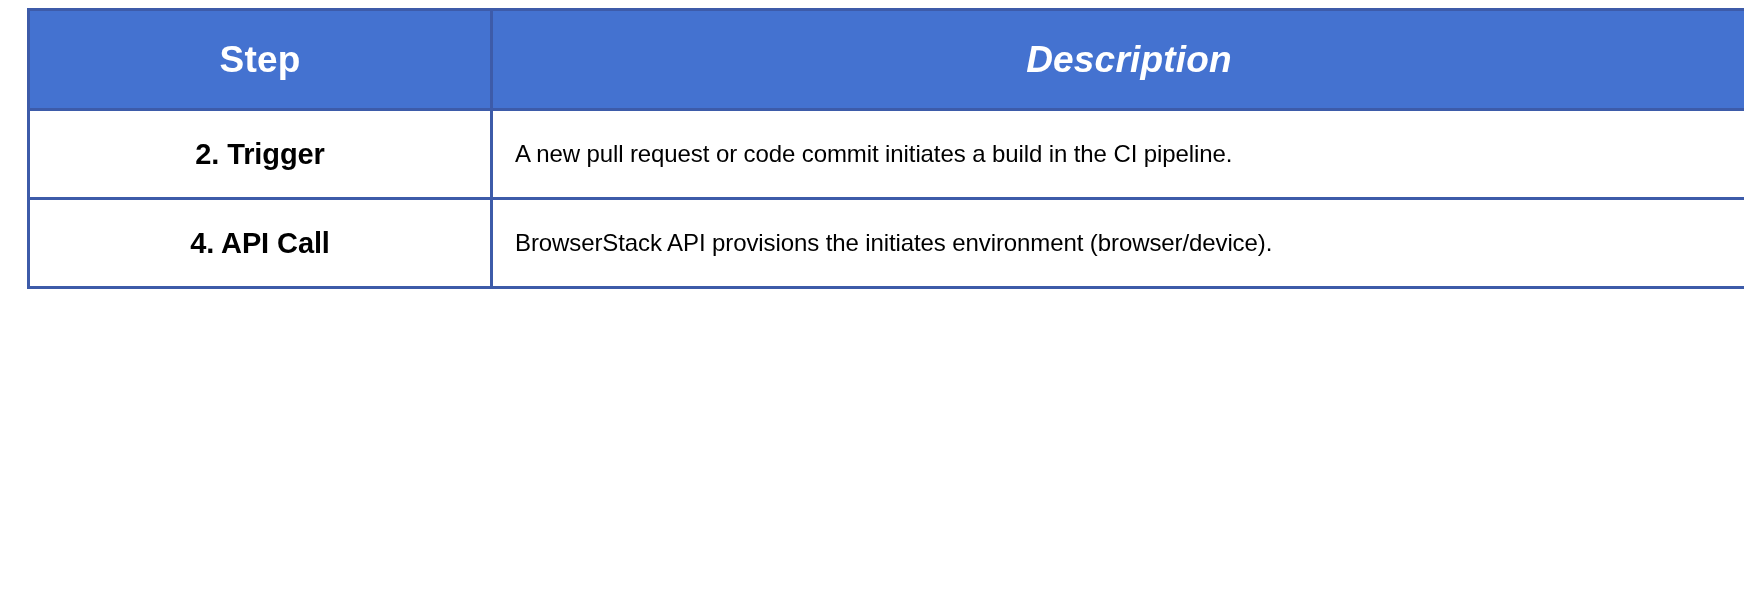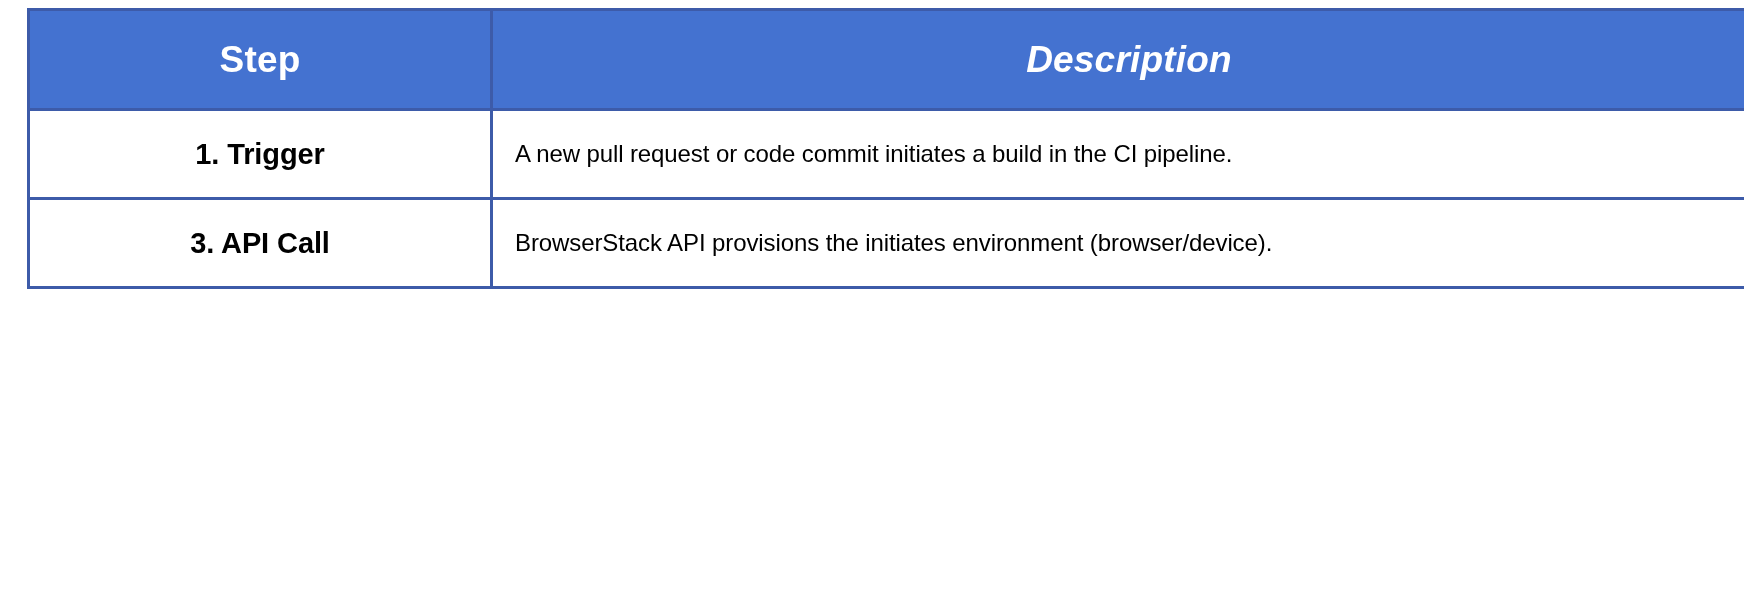--- a/index.html
+++ b/index.html
@@ -81,22 +81,22 @@
       <col class="col-desc">
     </colgroup>
     <thead>
       <tr>
         <th class="th-step">Step</th>
         <th class="th-desc">Description</th>
       </tr>
     </thead>
     <tbody>
       <tr>
-        <td class="cell-step">1. Trigger</td>
+        <td class="cell-step">2. Trigger</td>
         <td class="cell-desc">A new pull request or code commit initiates a build in the CI pipeline.</td>
       </tr>
       <tr>
-        <td class="cell-step">3. API Call</td>
+        <td class="cell-step">4. API Call</td>
         <td class="cell-desc">BrowserStack API provisions the initiates environment (browser/device).</td>
       </tr>
     </tbody>
   </table>
 </div>
 
 </body></html>

